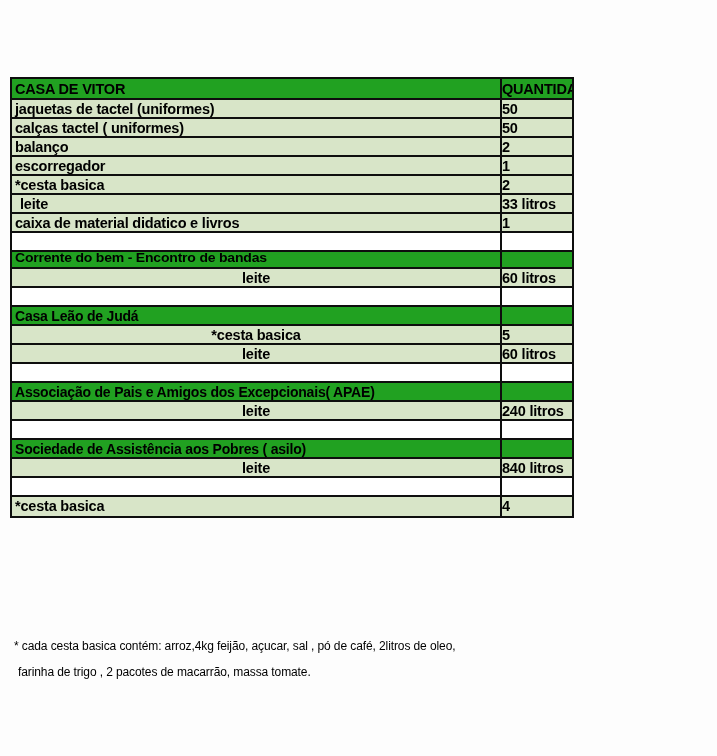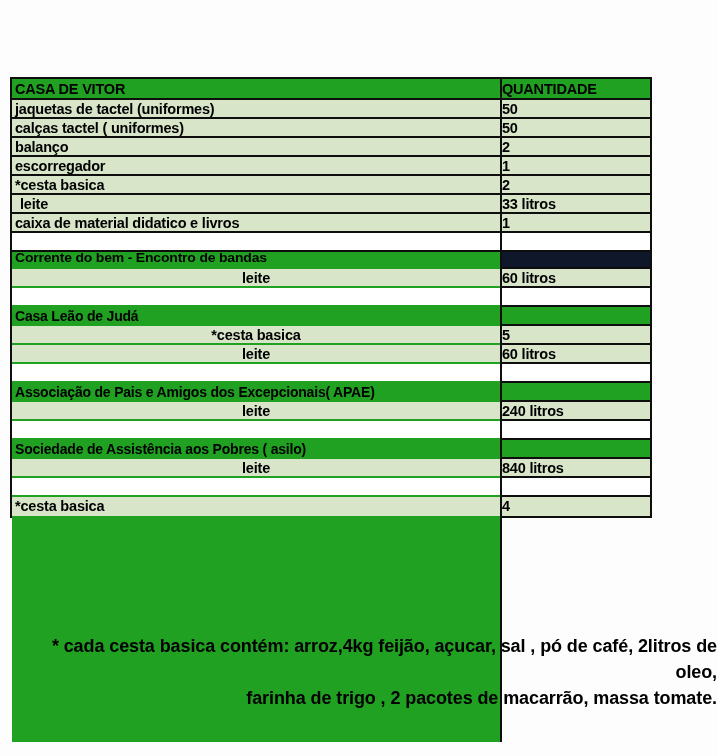--- a/index.html
+++ b/index.html
@@ -8,23 +8,23 @@
     background: #fdfdfd;
     font-family: "Liberation Sans", sans-serif;
     color: #000;
     overflow: hidden;
   }
   .page { position: relative; width: 717px; height: 756px; }
 
   .table {
     position: absolute;
     left: 10px; top: 77px;
-    width: 642px;
+    width: 564px;
     border: 2px solid #0e0e0e;
-    background: #0f172a;
+    background: #8b5cf6;
   }
   .row {
     display: flex;
     height: 19px;
     border-bottom: 2px solid #0e0e0e;
   }
   .row:last-child { border-bottom: none; }
   .c1 {
     flex: 0 0 490px;
     width: 490px;
@@ -58,36 +58,35 @@
   }
   .row.main-header { height: 21px; }
   .row.main-header .c1 .txt { padding-left: 3px; line-height: 20px; }
   .row.main-header .c2 .txt { line-height: 20px; }
   .row.section-header .c1 .txt { padding-left: 3px; font-size: 14px; }
 
   
   .row.blank .c1, .row.blank .c2 { background: #ffffff; }
 
   
-  .row.section-header.clipped { height: 17px; flex-direction: column; }
+  .row.section-header.clipped { height: 17px; }
   .row.section-header.clipped .c1 .txt {
     margin-top: -4px;
     line-height: 19px;
     transform: scaleY(0.92);
     transform-origin: center bottom;
   }
 
   .footnote {
     position: absolute;
     left: 14px; top: 633px;
-    font-size: 18px;
-    font-weight: bold;
+    font-size: 12px;
+    font-weight: normal;
     line-height: 26px;
     letter-spacing: -0.1px;
-    text-align: right;
   }
   .footnote .line2 { padding-left: 4px; }
 </style>
 </head>
 <body>
 
 <div class="page">
 
   <div class="table" id="donations-table">
       <div class="row main-header">

